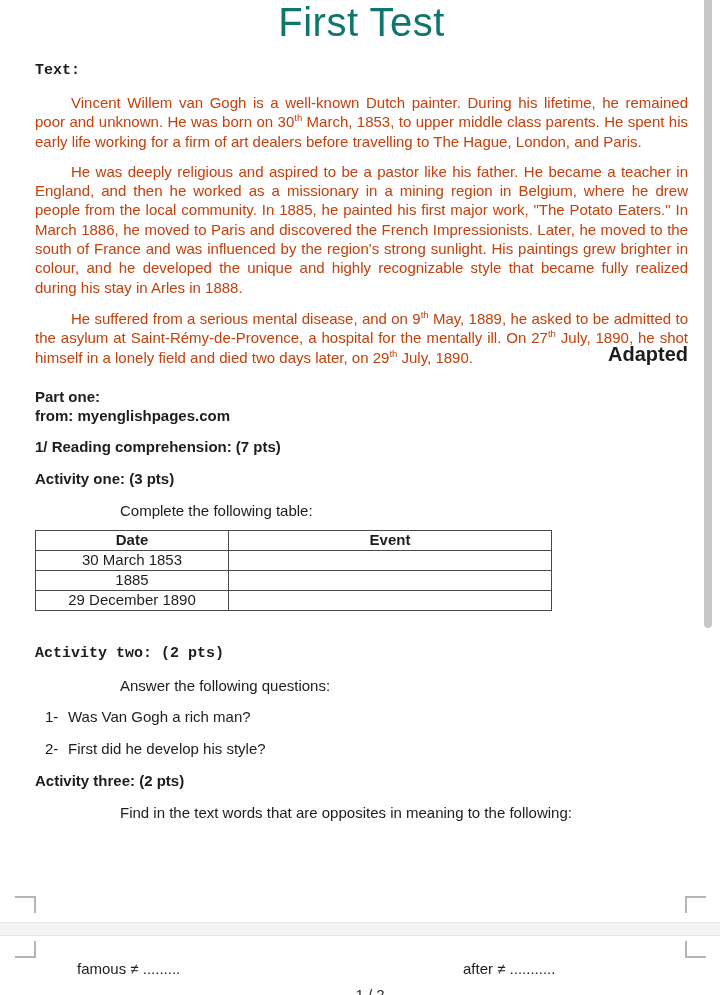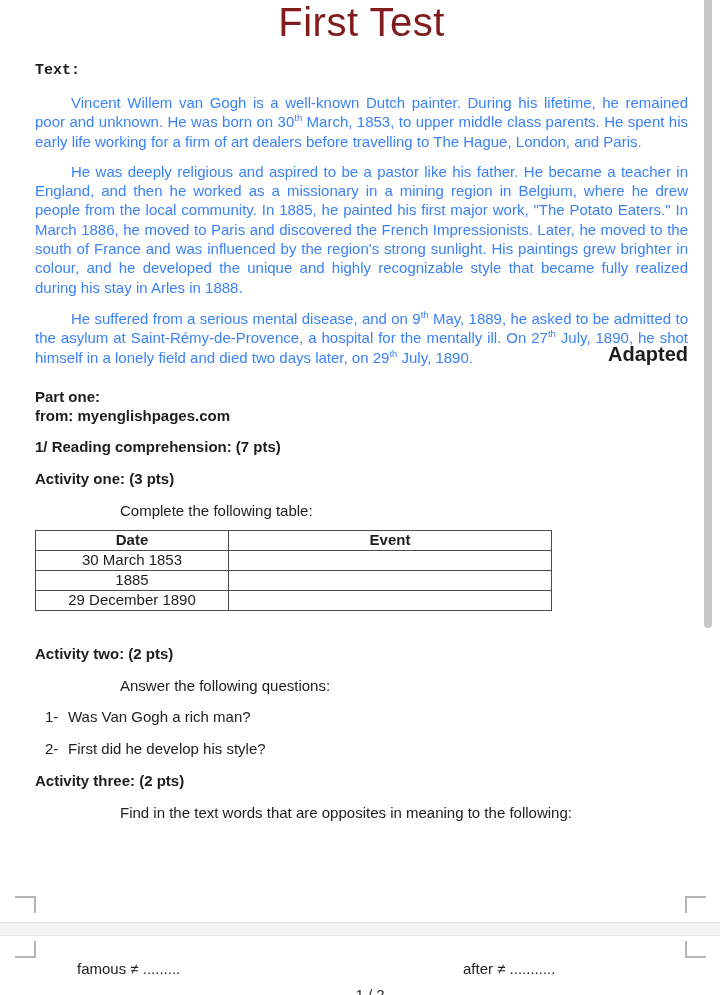--- a/index.html
+++ b/index.html
@@ -16,34 +16,34 @@
     left: 35px;
     top: 0;
     width: 653px;
   }
   .doc-title {
     text-align: center;
     font-size: 40px;
     line-height: 44px;
     font-weight: 500;
     letter-spacing: 0.5px;
-    color: #7f1d1d;
+    color: #0f766e;
   }
   .b { font-weight: bold; }
   .line {
     font-size: 15px;
     line-height: 19px;
   }
   .text-label { margin-top: 17px; font-family: Liberation Mono, monospace; }
   .para {
     font-size: 15px;
     line-height: 19.3px;
     text-align: justify;
     text-indent: 36px;
-    color: #3b82f6;
+    color: #c2410c;
   }
   .para sup { font-size: 9.5px; line-height: 0; }
   .p1 { margin-top: 13px; }
   .p2 { margin-top: 11px; }
   .p3-wrap { position: relative; margin-top: 12px; }
   .adapted {
     position: absolute;
     right: 0;
     bottom: 1px;
     font-weight: bold;
@@ -64,21 +64,21 @@
     border: 1px solid #4a4a4a;
     height: 20px;
     font-size: 15px;
     line-height: 18px;
     text-align: center;
     padding: 0;
     vertical-align: middle;
   }
   table.fill-table th { font-weight: bold; }
   .col-date { width: 193px; }
-  .h-act2 { margin-top: 33px; }
+  .h-act2 { margin-top: 33px; font-family: Liberation Mono, monospace; }
   .question { margin-top: 12.5px; padding-left: 10px; }
   .question .q-num { display: inline-block; width: 23px; }
   .crop-mark { position: absolute; width: 21px; height: 17px; }
   .crop-tl { left: 15px;  top: 896px; border-top: 2px solid #b5b5b5; border-right: 2px solid #b5b5b5; }
   .crop-tr { left: 685px; top: 896px; border-top: 2px solid #b5b5b5; border-left: 2px solid #b5b5b5; }
   .crop-bl { left: 15px;  top: 941px; border-bottom: 2px solid #b5b5b5; border-right: 2px solid #b5b5b5; }
   .crop-br { left: 685px; top: 941px; border-bottom: 2px solid #b5b5b5; border-left: 2px solid #b5b5b5; }
   .page-gap {
     position: absolute;
     left: 0; top: 922px;

